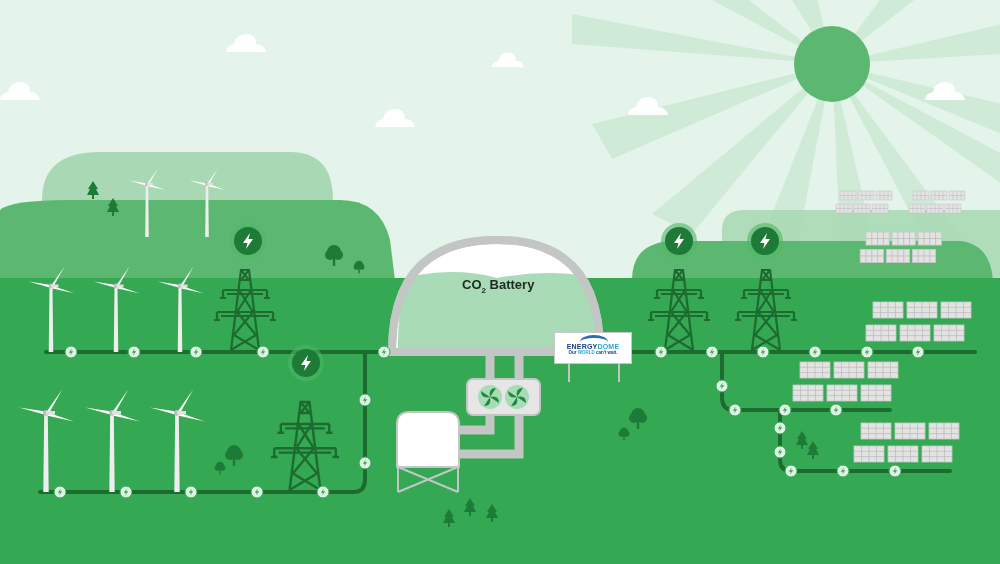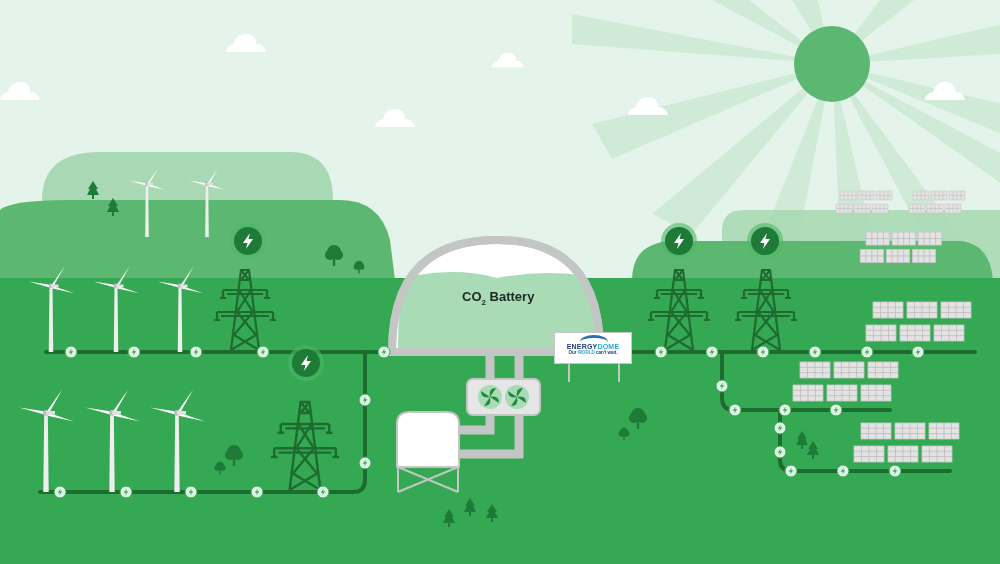--- a/index.html
+++ b/index.html
@@ -1,19 +1,19 @@
 <!DOCTYPE html>
 <html><head>
 <meta charset="utf-8">
 <style>
   html,body{margin:0;padding:0;}
   body{width:1000px;height:564px;overflow:hidden;background:#e4f4ea;font-family:"Liberation Sans",sans-serif;}
   #scene{position:absolute;left:0;top:0;width:1000px;height:564px;}
   .label{position:absolute;font-family:"Liberation Sans",sans-serif;}
-  #co2-label{left:462px;top:289px;font-size:13px;font-weight:bold;color:#1e2a22;}
+  #co2-label{left:462px;top:277px;font-size:13px;font-weight:bold;color:#1e2a22;}
   #co2-label sub{font-size:8px;}
   #sign{position:absolute;left:554px;top:332px;width:78px;height:32px;background:#fff;border:1px solid #c8c8c8;box-sizing:border-box;text-align:center;}
   #sign .brand{font-size:7px;font-weight:bold;color:#1e3f7a;letter-spacing:0.2px;margin-top:10px;line-height:7px;}
   #sign .brand .dome{color:#2aa6d6;}
   #sign .tag{font-size:4.5px;color:#1e3f7a;line-height:6px;font-weight:bold;}
   #sign .tag .w{color:#2aa6d6;}
   #sign .arc{position:absolute;left:25px;top:2px;width:28px;height:14px;border-top:3px solid #2a6fb0;border-radius:50% 50% 0 0;box-sizing:border-box;}
 </style>
 </head>
 <body>

